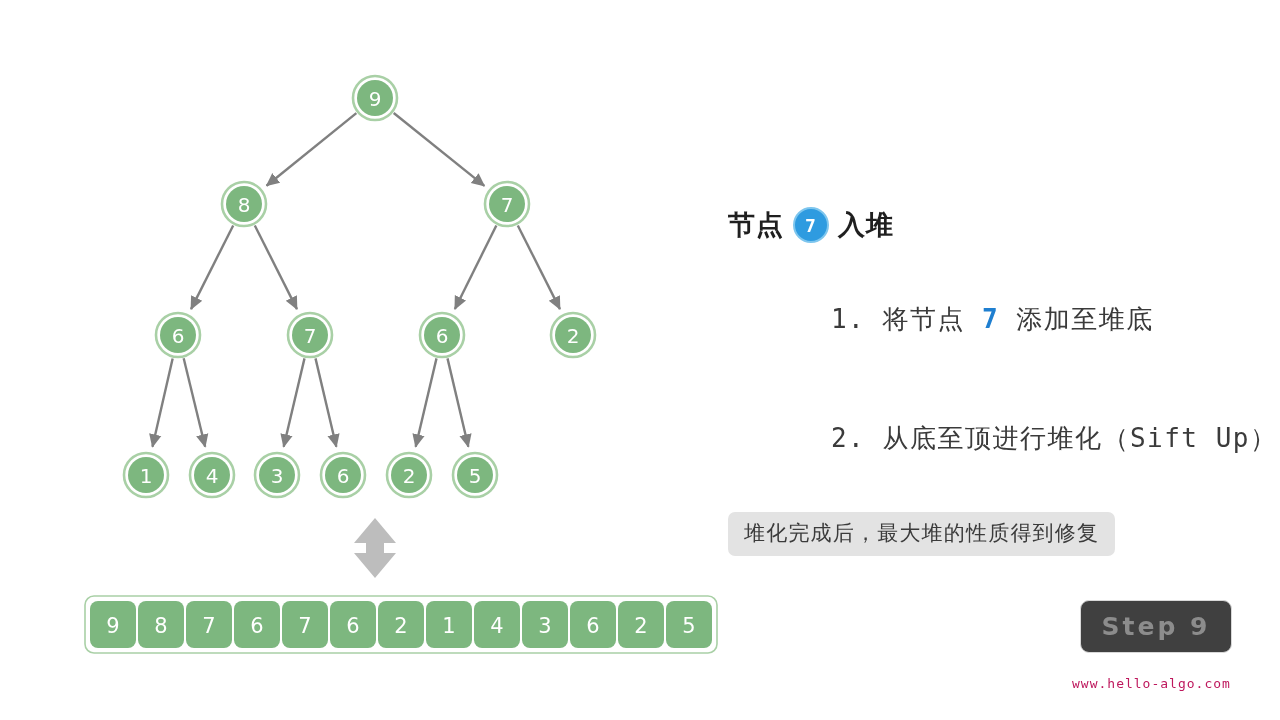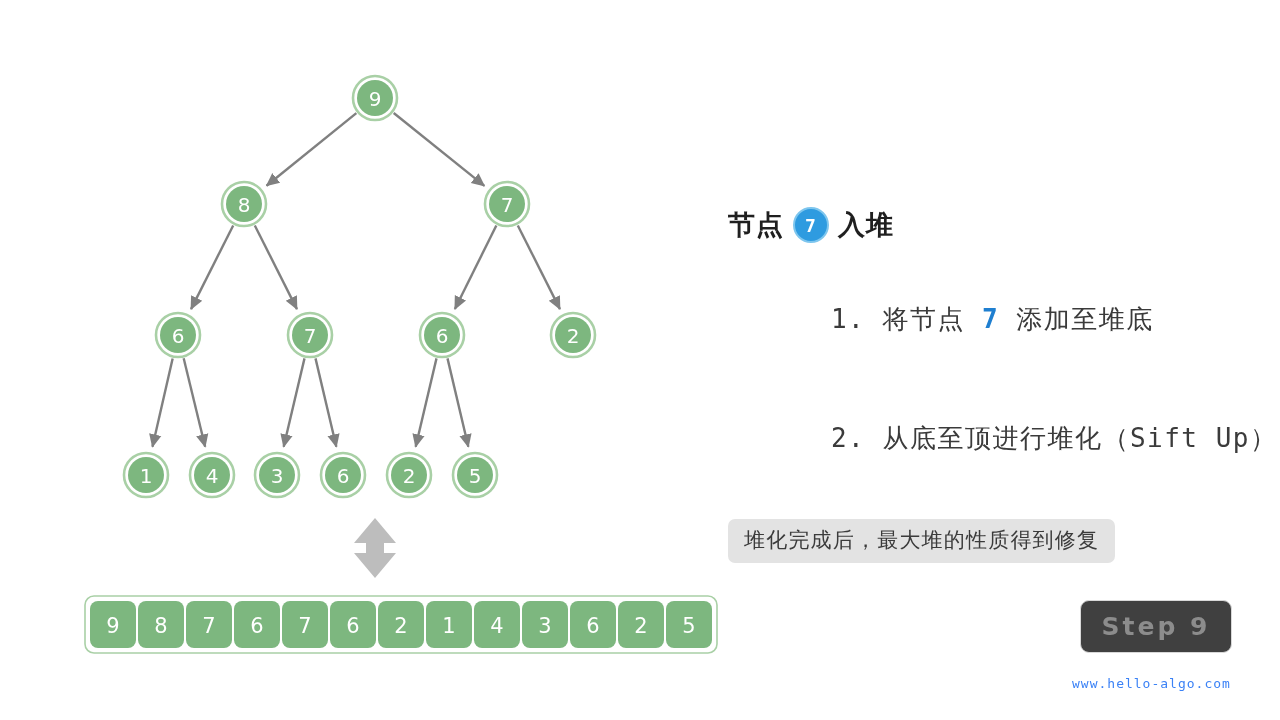--- a/index.html
+++ b/index.html
@@ -79,21 +79,21 @@
   }
 
   .note-box {
     display: inline-block;
     background: #e3e3e3;
     border-radius: 7px;
     padding: 7px 16px 9px 16px;
     font-size: 21px;
     color: #3b3b3b;
     letter-spacing: 1.2px;
-    margin-top: 9px;
+    margin-top: 2px;
     white-space: pre;
   }
 
   
   .step-badge {
     position: absolute;
     left: 1080px;
     top: 600px;
     width: 152px;
     height: 53px;
@@ -109,21 +109,21 @@
     letter-spacing: 3px;
     box-sizing: border-box;
     font-family: "DejaVu Sans", sans-serif;
   }
 
   .watermark {
     position: absolute;
     left: 1072px;
     top: 676px;
     font-size: 13px;
-    color: #3b82f6;
+    color: #be185d;
     letter-spacing: 1px;
     font-family: "DejaVu Sans Mono", "Liberation Mono", monospace;
   }
 
   
   .node-label {
     fill: #ffffff;
     font-size: 20px;
     font-family: "DejaVu Sans", "Liberation Sans", sans-serif;
     text-anchor: middle;

